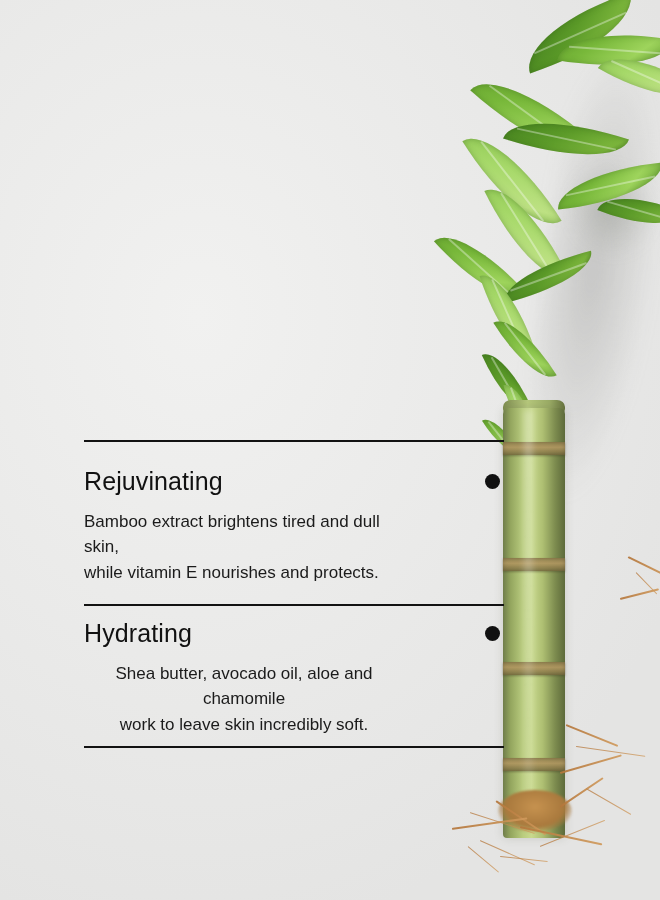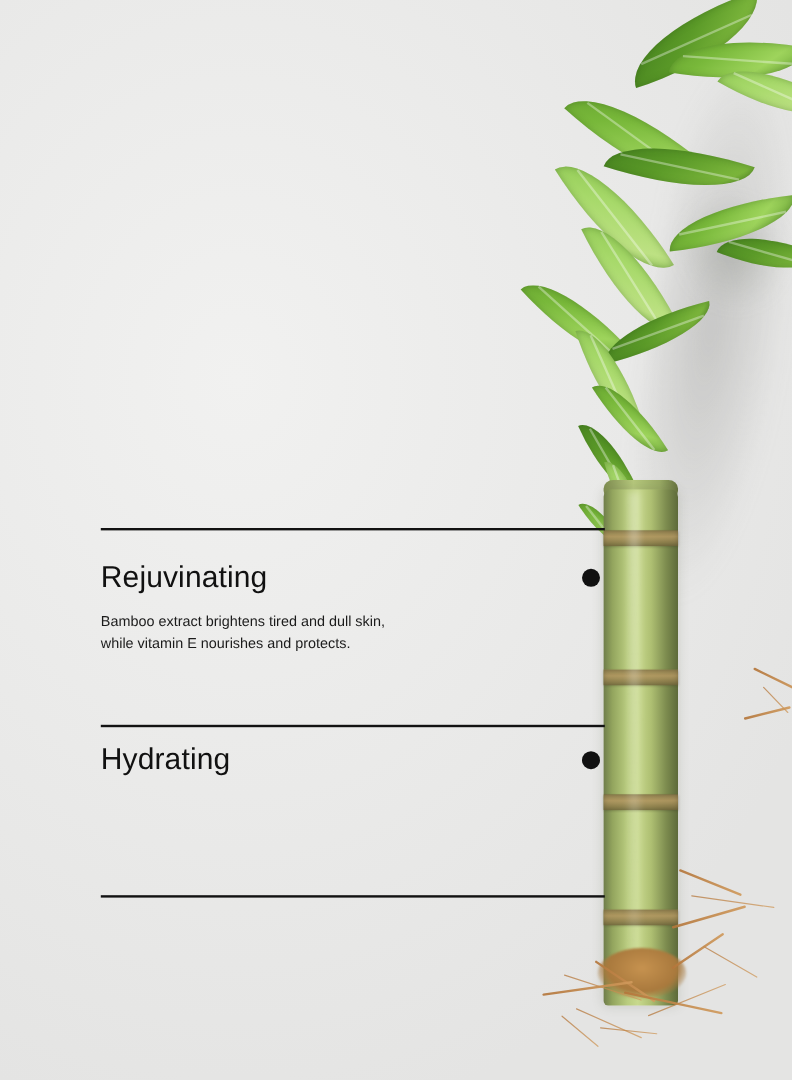--- a/index.html
+++ b/index.html
@@ -196,21 +196,21 @@
     width: 15px;
     height: 15px;
     border-radius: 50%;
     background: #111111;
     flex: 0 0 auto;
     margin-right: 4px;
   }
   .feature-body {
     margin-top: 13px;
     font-family: "Liberation Sans", sans-serif;
-    font-size: 12px;
+    font-size: 17px;
     line-height: 1.5;
     color: #1b1b1b;
     max-width: 320px;
     white-space: pre-line;
   }
 </style>
 </head>
 <body>
 
 <div id="page">
@@ -277,18 +277,20 @@
 while vitamin E nourishes and protects.</div>
     </div>
 
     <div class="rule r2"></div>
 
     <div class="feature f2">
       <div class="feature-head">
         <div class="feature-title">Hydrating</div>
         <div class="bullet-dot"></div>
       </div>
+      <div class="feature-body">Shea butter, avocado oil, aloe and chamomile
+work to leave skin incredibly soft.</div>
     </div>
 
     <div class="rule r3"></div>
   </div>
 
 </div>
 
 </body></html>

